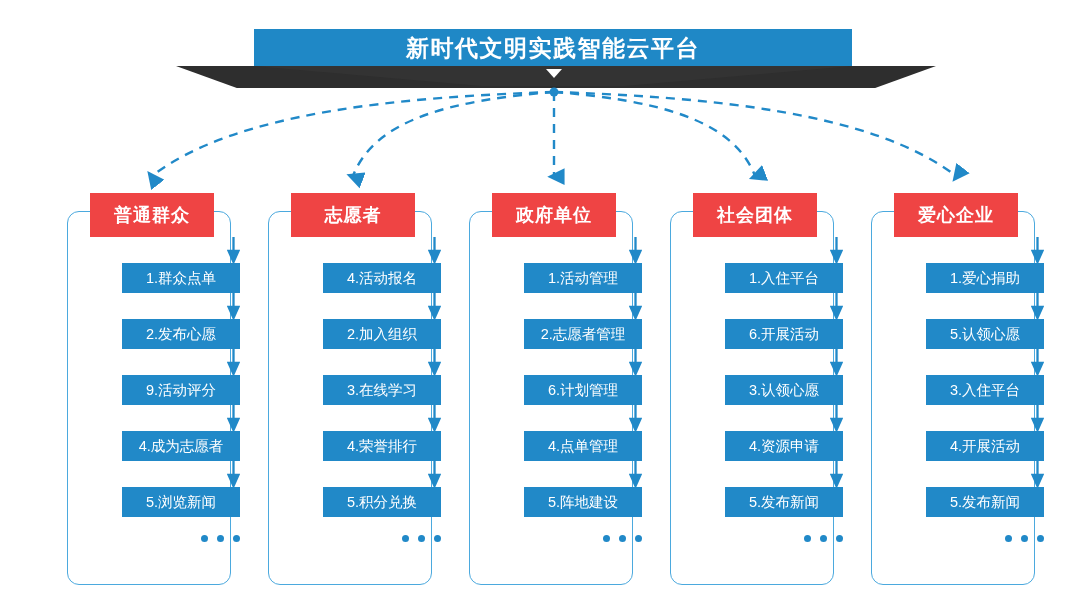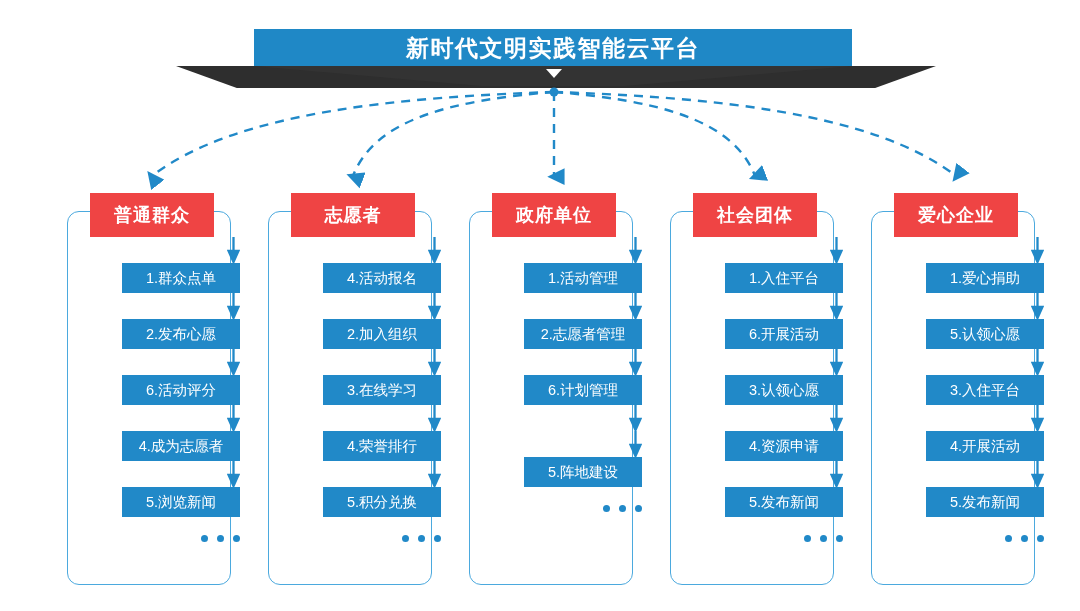--- a/index.html
+++ b/index.html
@@ -236,21 +236,21 @@
         <svg class="v-arrow" viewBox="0 0 13 26">
             <path d="M6.5 0 L6.5 16 M6.5 25 L1.6 14 L11.4 14 Z" stroke="#2189c8" stroke-width="2.3" fill="#2189c8"></path>
           </svg>
         <div class="item-box">
             <span class="item-label">2.发布心愿</span>
           </div>
         <svg class="v-arrow" viewBox="0 0 13 26">
             <path d="M6.5 0 L6.5 16 M6.5 25 L1.6 14 L11.4 14 Z" stroke="#2189c8" stroke-width="2.3" fill="#2189c8"></path>
           </svg>
         <div class="item-box">
-            <span class="item-label">6.活动评分</span>
+            <span class="item-label">9.活动评分</span>
           </div>
         <svg class="v-arrow" viewBox="0 0 13 26">
             <path d="M6.5 0 L6.5 16 M6.5 25 L1.6 14 L11.4 14 Z" stroke="#2189c8" stroke-width="2.3" fill="#2189c8"></path>
           </svg>
         <div class="item-box">
             <span class="item-label">4.成为志愿者</span>
           </div>
         <svg class="v-arrow" viewBox="0 0 13 26">
             <path d="M6.5 0 L6.5 16 M6.5 25 L1.6 14 L11.4 14 Z" stroke="#2189c8" stroke-width="2.3" fill="#2189c8"></path>
           </svg>
@@ -333,20 +333,23 @@
           </div>
         <svg class="v-arrow" viewBox="0 0 13 26">
             <path d="M6.5 0 L6.5 16 M6.5 25 L1.6 14 L11.4 14 Z" stroke="#2189c8" stroke-width="2.3" fill="#2189c8"></path>
           </svg>
         <div class="item-box">
             <span class="item-label">6.计划管理</span>
           </div>
         <svg class="v-arrow" viewBox="0 0 13 26">
             <path d="M6.5 0 L6.5 16 M6.5 25 L1.6 14 L11.4 14 Z" stroke="#2189c8" stroke-width="2.3" fill="#2189c8"></path>
           </svg>
+        <div class="item-box">
+            <span class="item-label">4.点单管理</span>
+          </div>
         <svg class="v-arrow" viewBox="0 0 13 26">
             <path d="M6.5 0 L6.5 16 M6.5 25 L1.6 14 L11.4 14 Z" stroke="#2189c8" stroke-width="2.3" fill="#2189c8"></path>
           </svg>
         <div class="item-box">
             <span class="item-label">5.阵地建设</span>
           </div>
         <div class="ellipsis">
             <span></span>
             <span></span>
             <span></span>

